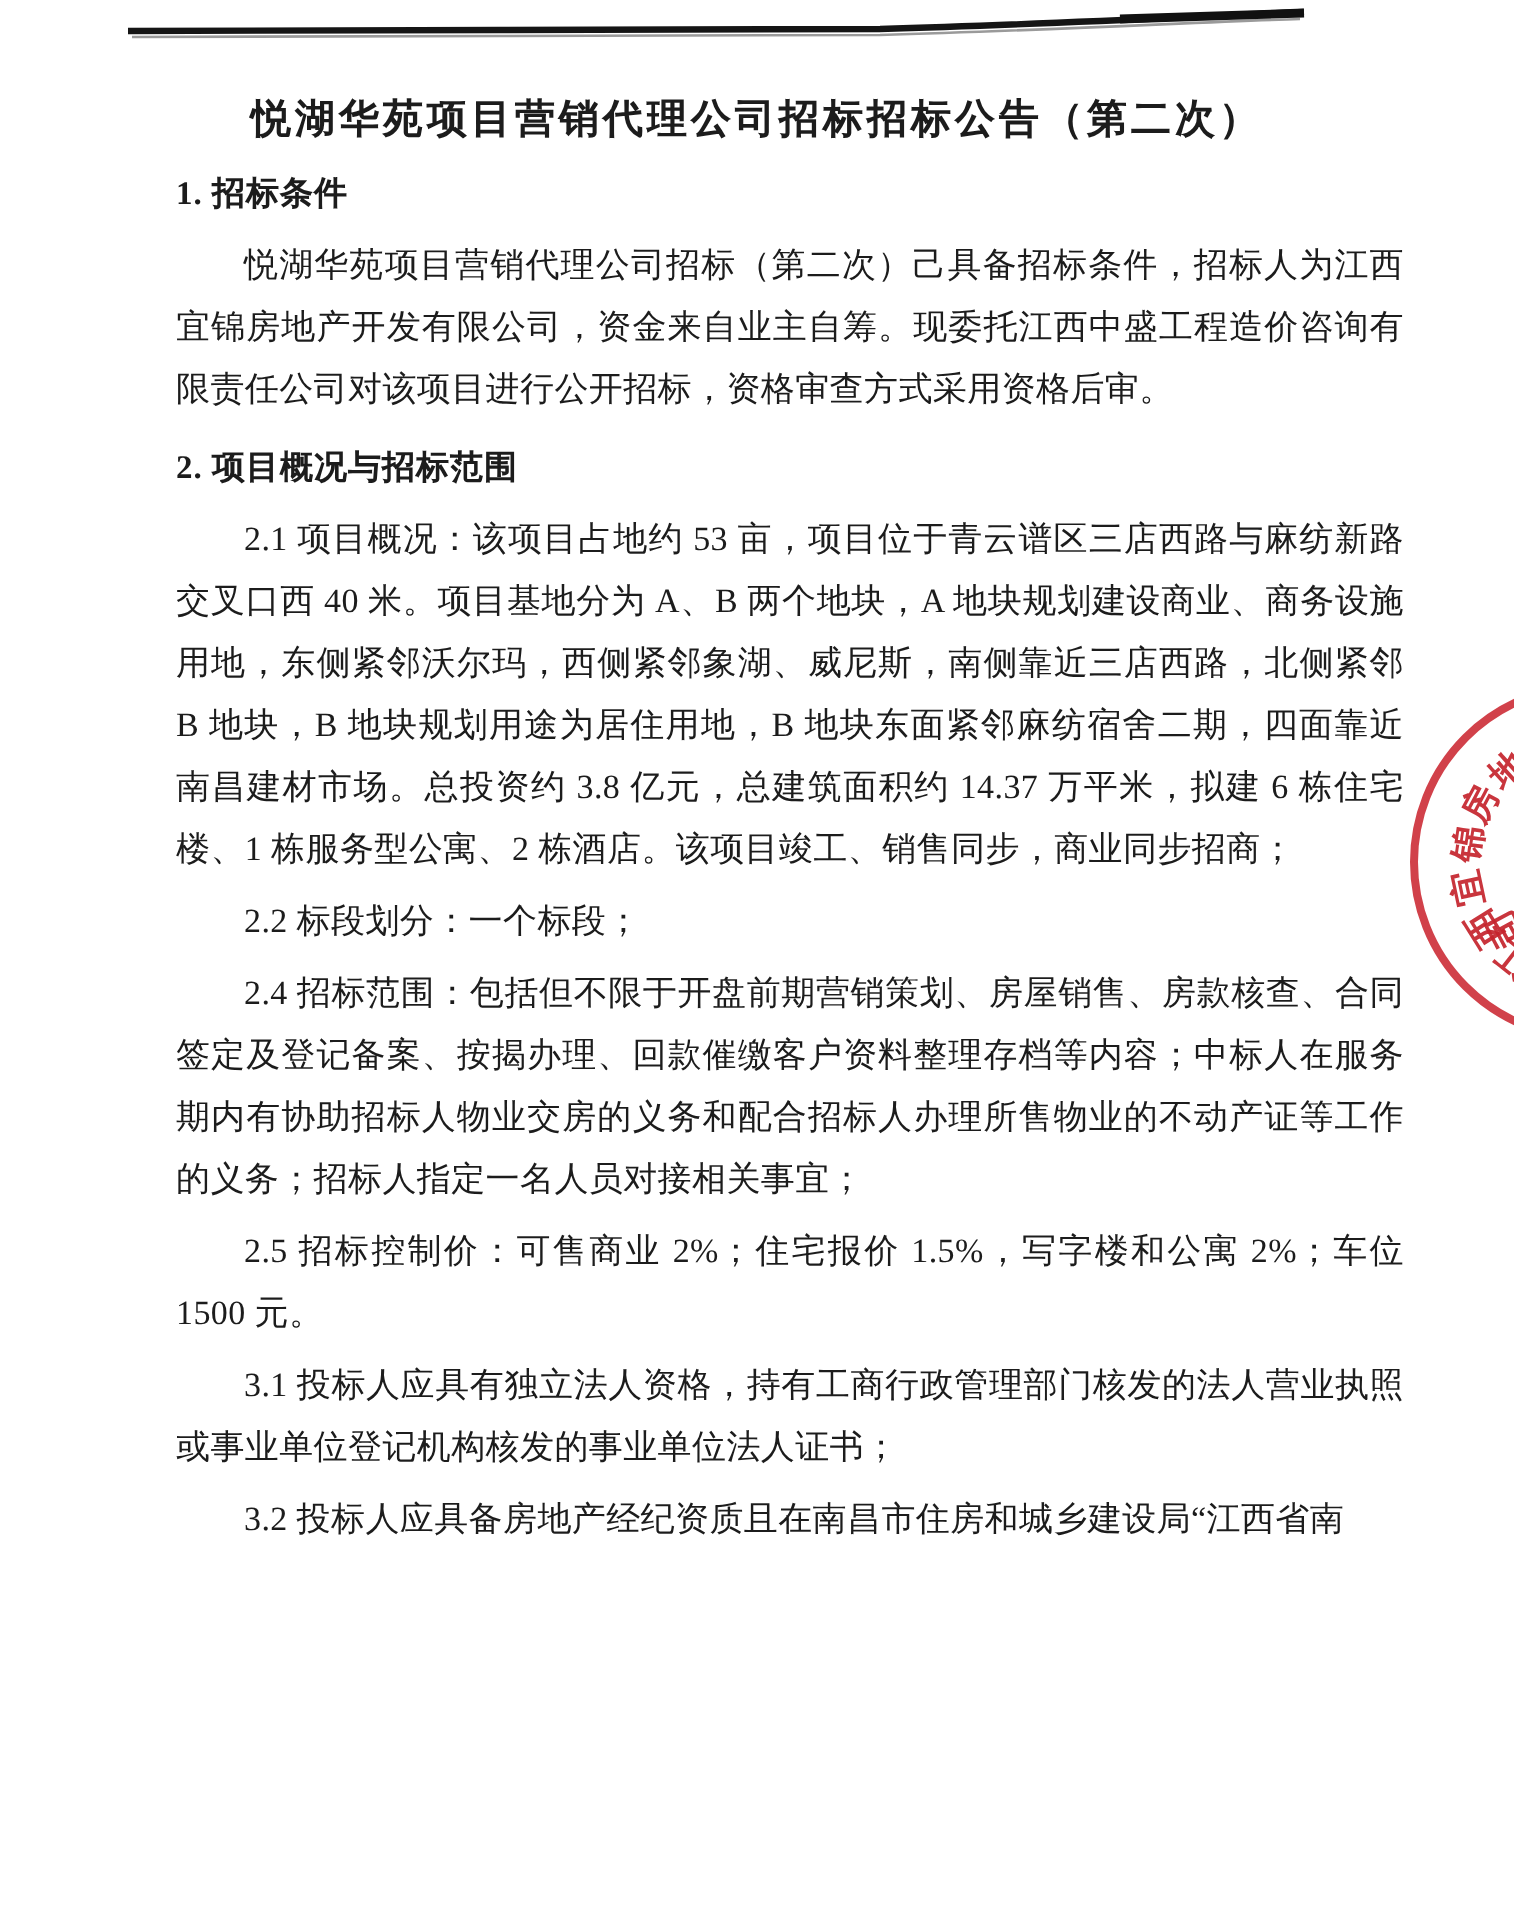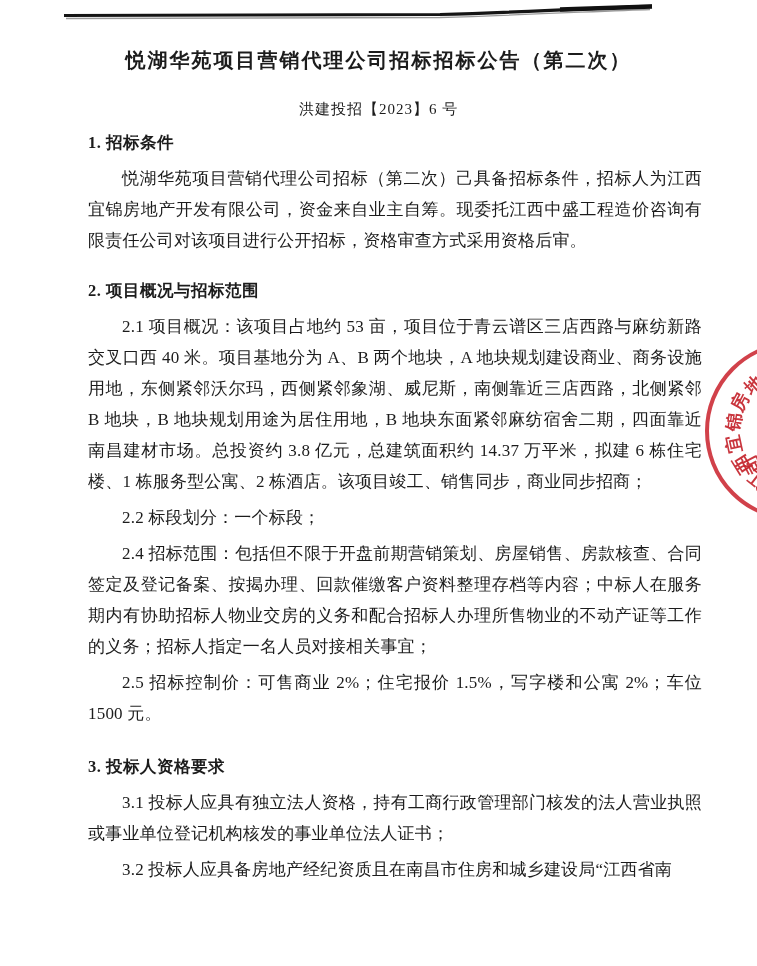--- a/index.html
+++ b/index.html
@@ -34,21 +34,21 @@
     margin: 0 0 0 88px;
     width: 614px;
   }
   .sec-heading {
     font-size: 16.5px;
     font-weight: 700;
     line-height: 22px;
     margin-top: 12px;
     letter-spacing: 0.5px;
   }
-  .sec-heading.h2 { margin-top: 24px; }
+  .sec-heading.h2 { margin-top: 13px; }
   .sec-heading.h3 { margin-top: 27px; }
   .para {
     font-size: 17px;
     line-height: 31px;
     text-align: justify;
     text-indent: 2em;
     margin-top: 9px;
     margin-bottom: 5px;
     letter-spacing: 0.2px;
   }
@@ -77,34 +77,32 @@
 
 <div class="page">
 
   <svg class="scan-line" width="757" height="26" viewBox="0 0 757 26">
     <path d="M64,15.5 L250,15 L440,14.5 C530,12 610,7.5 652,6" fill="none" stroke="#151515" stroke-width="3.2" stroke-linecap="butt"></path>
     <path d="M66,18.5 L250,18 L440,17.5 C530,15 610,10.5 650,9.5" fill="none" stroke="#9a9a9a" stroke-width="1.3" stroke-linecap="butt"></path>
     <path d="M560,9.5 L652,6.5" fill="none" stroke="#111111" stroke-width="4.4"></path>
   </svg>
 
   <div class="doc-title">悦湖华苑项目营销代理公司招标招标公告（第二次）</div>
-  <div class="doc-number">洪建投招【2023】6 号</div>
 
   <div class="content">
 
     <div class="sec-heading h1">1. 招标条件</div>
     <p class="para">悦湖华苑项目营销代理公司招标（第二次）己具备招标条件，招标人为江西宜锦房地产开发有限公司，资金来自业主自筹。现委托江西中盛工程造价咨询有限责任公司对该项目进行公开招标，资格审查方式采用资格后审。</p>
 
     <div class="sec-heading h2">2. 项目概况与招标范围</div>
     <p class="para">2.1 项目概况：该项目占地约 53 亩，项目位于青云谱区三店西路与麻纺新路交叉口西 40 米。项目基地分为 A、B 两个地块，A 地块规划建设商业、商务设施用地，东侧紧邻沃尔玛，西侧紧邻象湖、威尼斯，南侧靠近三店西路，北侧紧邻 B 地块，B 地块规划用途为居住用地，B 地块东面紧邻麻纺宿舍二期，四面靠近南昌建材市场。总投资约 3.8 亿元，总建筑面积约 14.37 万平米，拟建 6 栋住宅楼、1 栋服务型公寓、2 栋酒店。该项目竣工、销售同步，商业同步招商；</p>
     <p class="para">2.2 标段划分：一个标段；</p>
     <p class="para">2.4 招标范围：包括但不限于开盘前期营销策划、房屋销售、房款核查、合同签定及登记备案、按揭办理、回款催缴客户资料整理存档等内容；中标人在服务期内有协助招标人物业交房的义务和配合招标人办理所售物业的不动产证等工作的义务；招标人指定一名人员对接相关事宜；</p>
     <p class="para">2.5 招标控制价：可售商业 2%；住宅报价 1.5%，写字楼和公寓 2%；车位 1500 元。</p>
 
-    <div class="sec-heading h3">3. 投标人资格要求</div>
     <p class="para">3.1 投标人应具有独立法人资格，持有工商行政管理部门核发的法人营业执照或事业单位登记机构核发的事业单位法人证书；</p>
     <p class="para">3.2 投标人应具备房地产经纪资质且在南昌市住房和城乡建设局“江西省南</p>
 
   </div>
 
   <div>
     <div class="seal-ring"></div>
     <span class="seal-char" style="left:756.8px; top:479.9px; transform:translate(-50%,-50%) rotate(-142deg);">江</span>
     <span class="seal-char" style="left:742.4px; top:463.9px; transform:translate(-50%,-50%) rotate(-122deg);">西</span>
     <span class="seal-char" style="left:734.4px; top:443.9px; transform:translate(-50%,-50%) rotate(-102deg);">宜</span>

